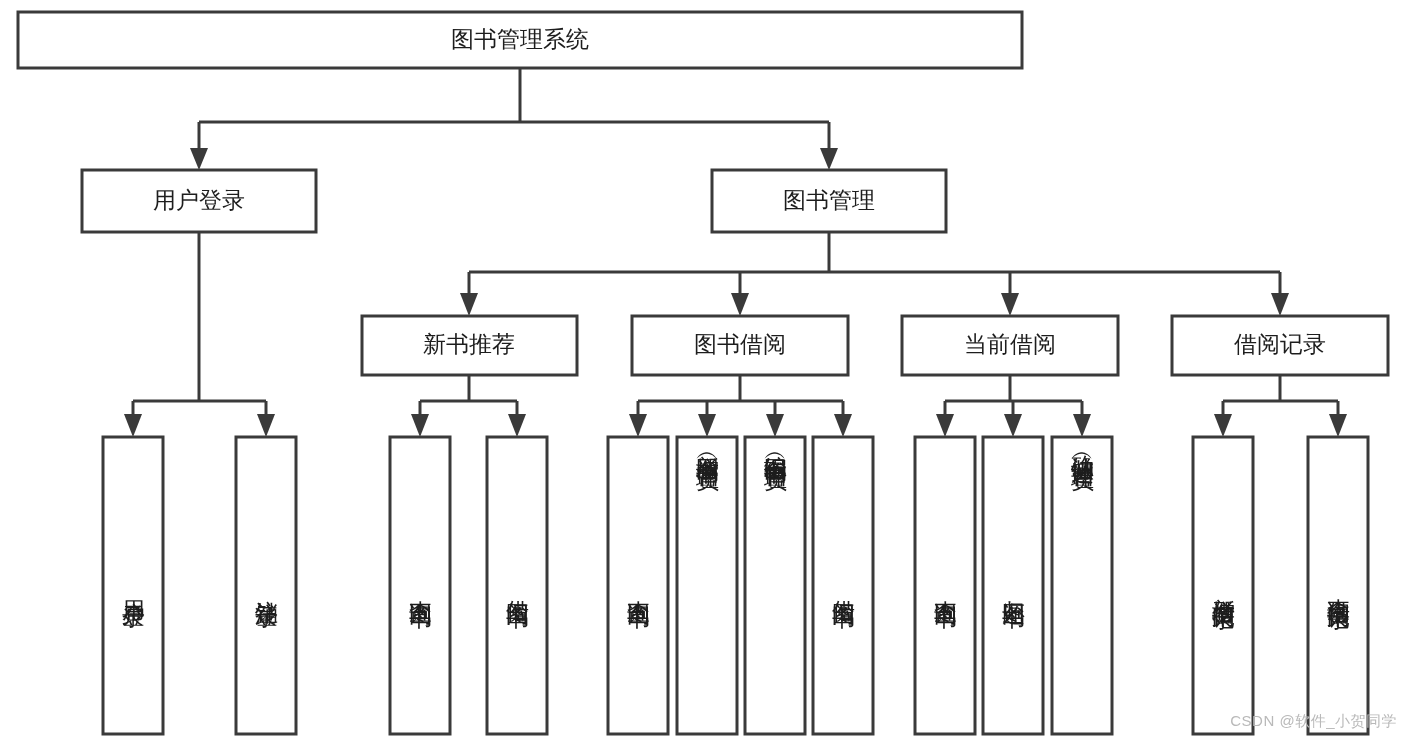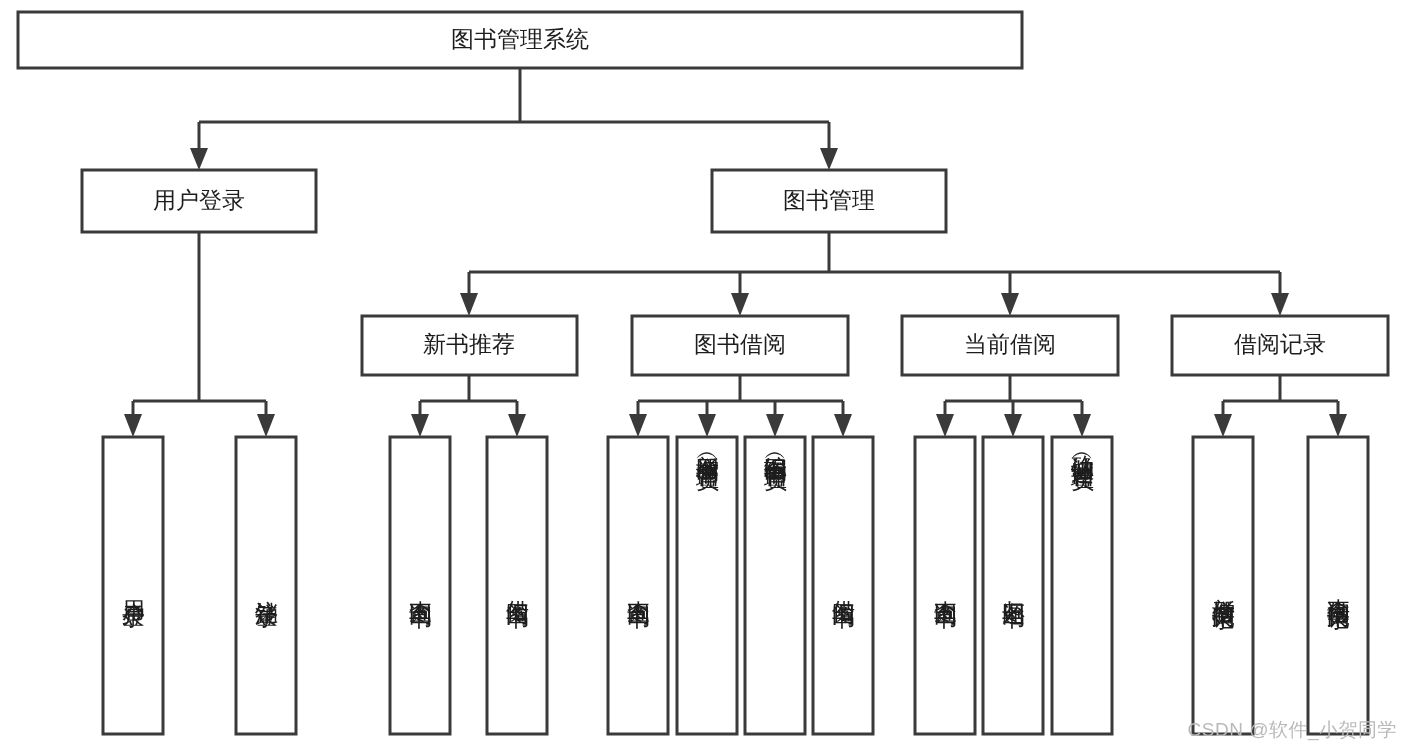--- a/index.html
+++ b/index.html
@@ -60,23 +60,23 @@
     font-size: 23px;
     line-height: 1.12;
     letter-spacing: 2px;
     color: #1d1d1d;
     white-space: nowrap;
     text-align: center;
   }
   #watermark {
     position: absolute;
     right: 8px;
-    bottom: 4px;
-    font-family: "Liberation Sans", "DejaVu Sans", sans-serif;
-    font-size: 19px;
+    bottom: 16px;
+    font-family: "Liberation Sans", "DejaVu Sans", sans-serif;
+    font-size: 15px;
     color: #b9b9b9;
     letter-spacing: 0.5px;
     user-select: none;
   }
 </style>
 </head>
 <body>
 
 <div id="diagram-root">
 

